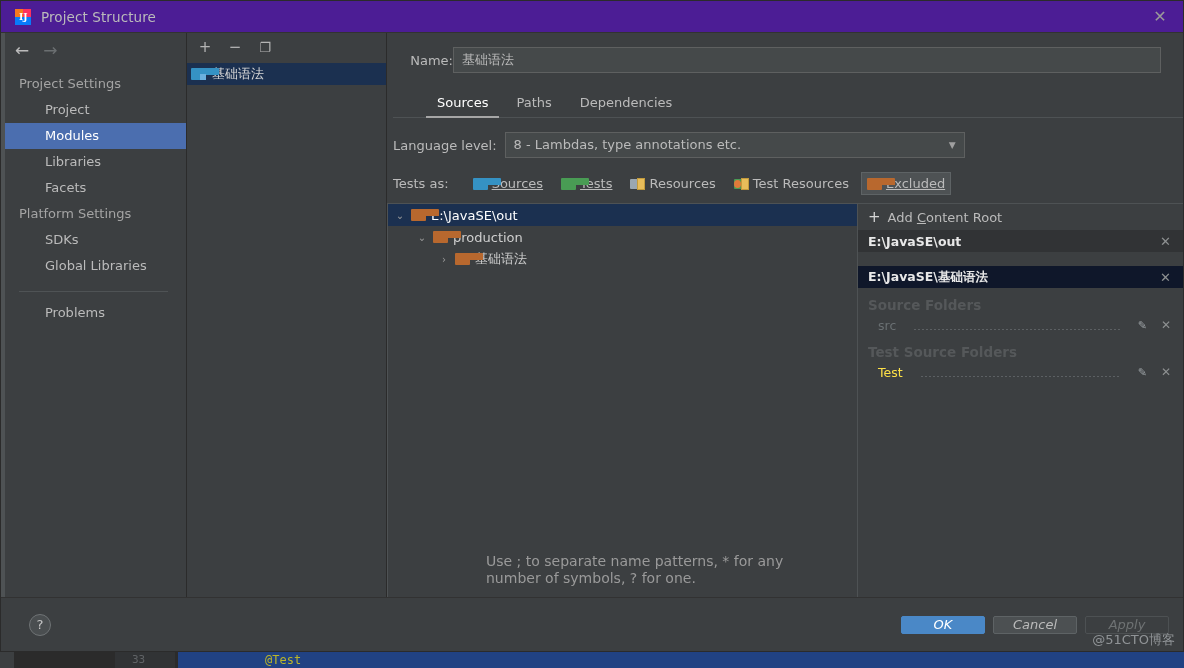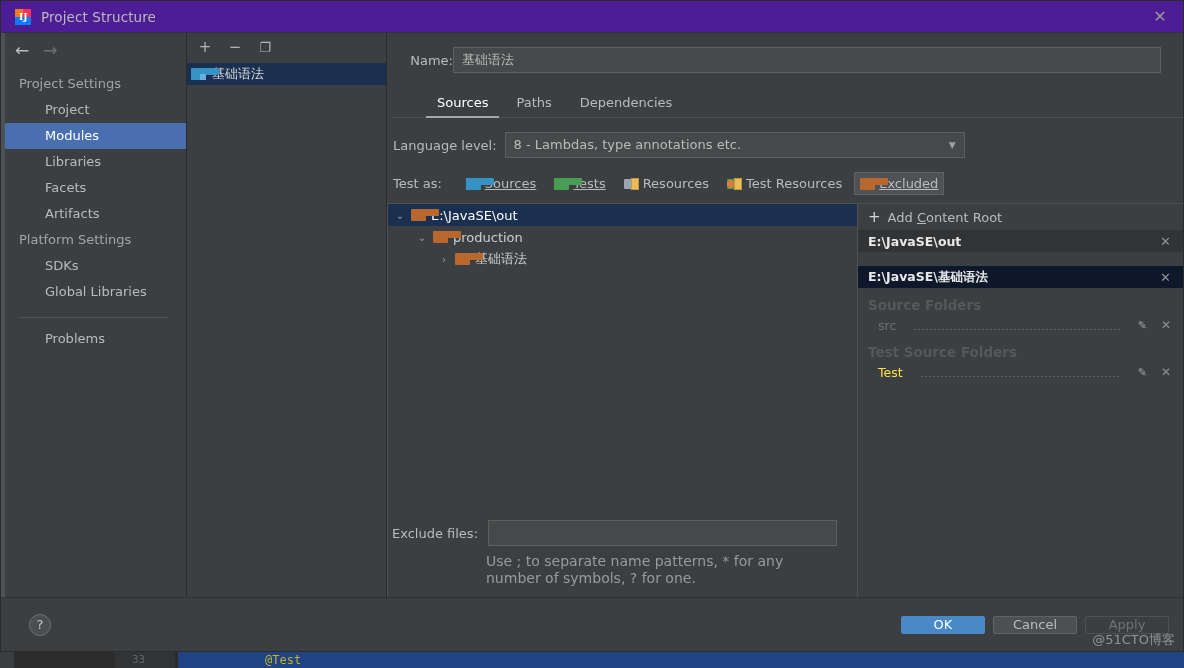--- a/index.html
+++ b/index.html
@@ -272,21 +272,21 @@
   #help-btn {
     width: 22px; height: 22px; border-radius: 50%;
     border: 1px solid #6f7375; background: #4a4e50;
     color: #c6c6c6; font-size: 13px;
     display: flex; align-items: center; justify-content: center;
     margin-left: 14px;
   }
   #footer-buttons { margin-left: auto; display: flex; gap: 8px; align-items: center; }
   .btn {
     min-width: 84px; height: 18px; border-radius: 2px;
-    font-size: 13px; display: flex; align-items: center; justify-content: center;
+    font-size: 13px; display: flex; align-items: center; justify-content: center; font-style: italic;
   }
   .btn.primary { background: #4a88c7; border: 1px solid #4a88c7; color: #ffffff; }
   .btn.normal  { background: #4c5052; border: 1px solid #5e6365; color: #bbbbbb; }
   .btn.disabled{ background: #3c3f41; border: 1px solid #4d5153; color: #6e7273; }
 
   #watermark {
     position: absolute; right: 8px; bottom: 2px;
     color: #9fa3a6; font-size: 13px; opacity: .85;
     font-family: "DejaVu Sans", sans-serif;
   }
@@ -331,21 +331,20 @@
       <div id="nav-row">
         <span class="nav-arrow">←</span>
         <span class="nav-arrow disabled">→</span>
       </div>
       <div id="sidebar-list">
         <div class="sb-group">Project Settings</div>
         <div class="sb-item">Project</div>
         <div class="sb-item selected">Modules</div>
         <div class="sb-item">Libraries</div>
         <div class="sb-item">Facets</div>
-        <div class="sb-item">Artifacts</div>
         <div class="sb-group">Platform Settings</div>
         <div class="sb-item">SDKs</div>
         <div class="sb-item">Global Libraries</div>
         <div class="sb-sep"></div>
         <div class="sb-item">Problems</div>
       </div>
     </div>
 
     <div id="modules-panel">
       <div id="modules-toolbar">
@@ -380,21 +379,21 @@
 
       <div class="lang-row">
         <span class="lang-label">Language level:</span>
         <div class="combo">
           <span>8 - Lambdas, type annotations etc.</span>
           <span class="arrow">▼</span>
         </div>
       </div>
 
       <div class="markas-row">
-        <span class="markas-label">Test as:</span>
+        <span class="markas-label">Tests as:</span>
 
         <div class="mark-btn">
           <span class="folder blue">
               <span class="tab"></span>
               <span class="body"></span>
             </span>
           <span class="u">Sources</span>
         </div>
 
         <div class="mark-btn">
@@ -455,24 +454,20 @@
               <span class="tw">›</span>
               <span class="folder orange2">
                   <span class="tab"></span>
                   <span class="body"></span>
                 </span>
               <span class="tree-label">基础语法</span>
             </div>
           </div>
 
           <div id="tree-bottom">
-            <div class="exclude-row">
-              <span class="exclude-label" style="margin-left:4px;">Exclude files:</span>
-              <div class="txtfield" placeholder=""></div>
-            </div>
             <div class="exclude-hint">Use ; to separate name patterns, * for any number of symbols, ? for one.</div>
           </div>
         </div>
 
         <div id="right-pane">
           <div class="add-root">
             <span class="plus">+</span>
             <span>Add <span class="u">C</span>ontent Root</span>
           </div>
 

